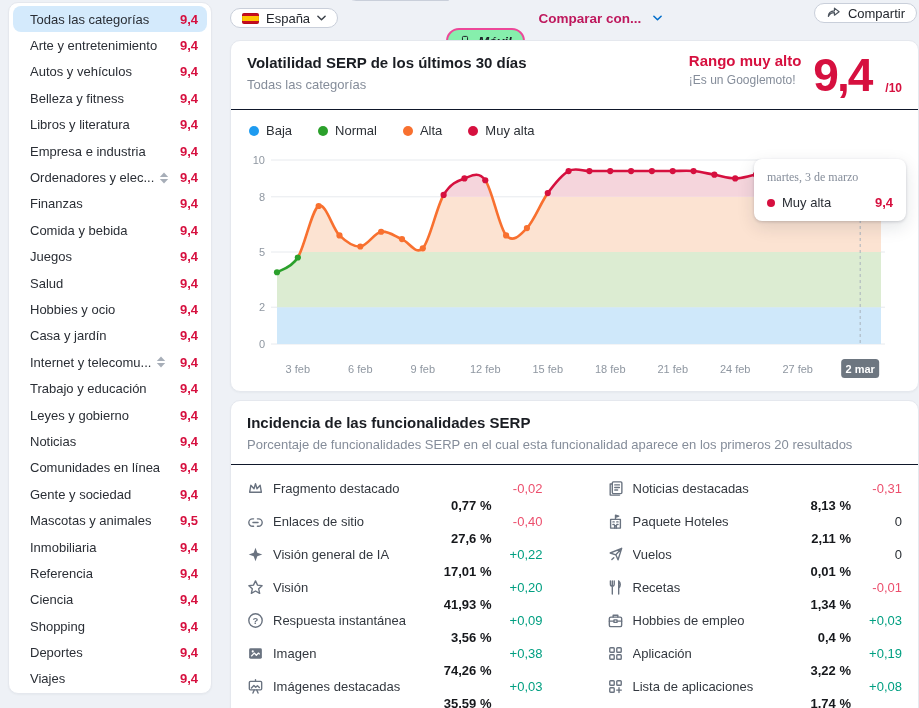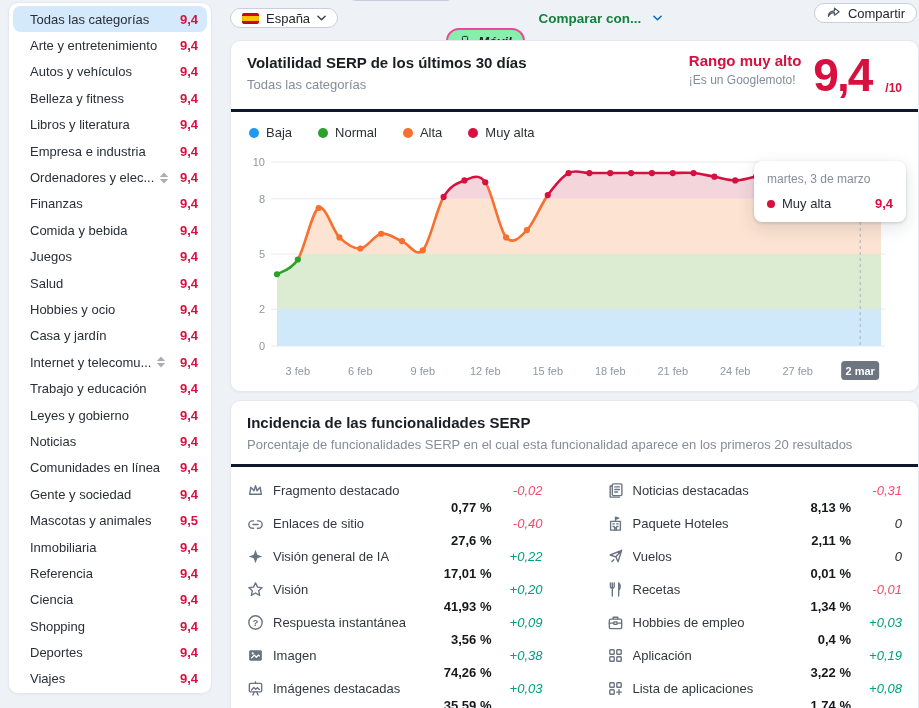--- a/index.html
+++ b/index.html
@@ -21,63 +21,63 @@
   .topbar{position:absolute;left:230px;top:0;width:689px;height:36px;display:flex;align-items:center;}
   .btn{display:inline-flex;align-items:center;gap:7px;background:#fff;border:1px solid #c9cfda;
     border-radius:13px;height:20px;padding:0 11px;font-size:13px;color:#23272e;cursor:pointer;box-sizing:border-box;}
   .flag{width:17px;height:11px;border-radius:2px;display:inline-block;
     background:linear-gradient(180deg,#c60b1e 0 27%,#ffc400 27% 73%,#c60b1e 73% 100%);
     box-shadow:inset 0 0 0 1px rgba(0,0,0,.08);}
   .seg{display:inline-flex;margin-left:8px;align-items:flex-start;font-style:italic;}
   .seg .btn.left{border-radius:13px 0 0 13px;padding-right:14px;}
   .seg .btn.active{border:2px solid #ec4899;border-radius:13px;background:#86efac;margin-left:-3px;
     font-weight:bold;color:#1c2026;height:27px;margin-top:47px;}
-  .compare{margin-left:14px;display:inline-flex;align-items:center;gap:12px;color:#15803d;
+  .compare{margin-left:14px;display:inline-flex;align-items:center;gap:12px;color:#be185d;
     font-size:13.5px;font-weight:bold;cursor:pointer;}
   .share-btn{position:absolute;right:2px;top:3px;}
 
   
   .card{position:absolute;left:230px;width:689px;background:#fff;border:1px solid #e5e8ee;
     border-radius:10px;box-sizing:border-box;box-shadow:0 1px 2px rgba(30,40,60,.04);}
   .card1{top:40px;height:352px;}
   .card2{top:400px;height:400px;}
   .card-head{display:flex;justify-content:space-between;align-items:flex-start;
-    padding:13px 16px 11px;border-bottom:3px solid #0f172a;}
+    padding:13px 16px 11px;border-bottom:1px solid #0f172a;}
   .c-title{font-size:15px;font-weight:bold;color:#1a1d23;}
   .c-sub{font-size:13px;color:#858d9a;margin-top:6px;}
   .head-right{display:flex;align-items:flex-start;gap:12px;margin-top:-2px;}
   .range-block{text-align:left;}
   .range-label{font-size:15px;font-weight:bold;color:#d6103f;}
   .range-note{font-size:12px;color:#858d9a;margin-top:4px;}
   .score-block{display:flex;align-items:flex-end;line-height:1;}
   .big-score{font-size:46px;font-weight:bold;color:#d6103f;letter-spacing:-2px;}
   .score-suffix{font-size:12px;font-weight:bold;color:#d6103f;margin:0 0 4px 14px;}
 
   
   .legend{display:flex;gap:26px;padding:13px 18px 0;}
   .legend-item{display:flex;align-items:center;gap:7px;font-size:13px;color:#2c3036;cursor:pointer;}
   .legend-dot{width:10px;height:10px;border-radius:50%;}
 
   
   .chart-wrap{position:relative;margin:12px 14px 0;height:238px;}
   .tooltip{position:absolute;top:9px;right:-2px;width:152px;background:#fff;border-radius:8px;
     box-shadow:0 1px 3px rgba(20,30,50,.18),0 6px 18px rgba(20,30,50,.12);padding:11px 13px;box-sizing:border-box;z-index:2;}
-  .tt-date{font-size:12px;color:#858d9a;}
+  .tt-date{font-size:12px;color:#858d9a;font-family:Liberation Serif, serif;}
   .tt-row{display:flex;align-items:center;gap:7px;margin-top:10px;}
   .tt-dot{width:8px;height:8px;border-radius:50%;background:#d6103f;}
   .tt-label{flex:1;font-size:13px;color:#2a2e35;}
   .tt-value{font-size:13px;font-weight:bold;color:#d6103f;}
 
   
   .feat-grid{display:grid;grid-template-columns:1fr 1fr;column-gap:64px;padding:7px 16px 0;}
   .feat-row{height:33px;display:flex;align-items:center;gap:9px;}
   .feat-ic{width:17px;height:17px;display:inline-flex;color:#6a7380;flex:0 0 auto;}
   .feat-label{flex:1;font-size:13px;color:#33383f;white-space:nowrap;overflow:hidden;}
   .feat-value{min-width:62px;text-align:right;font-size:13px;font-weight:bold;color:#16181c;margin-top:33px;}
-  .feat-delta{min-width:42px;text-align:right;font-size:13px;font-style:italic;}
+  .feat-delta{min-width:42px;text-align:right;font-size:13px;}
   .feat-delta.up{color:#009f81;}
   .feat-delta.down{color:#ec4f6d;}
   .feat-delta.zero{color:#2a2e34;}
   svg{display:block;}
 </style>
 </head>
 <body>
 
 <div class="viewport">
 

